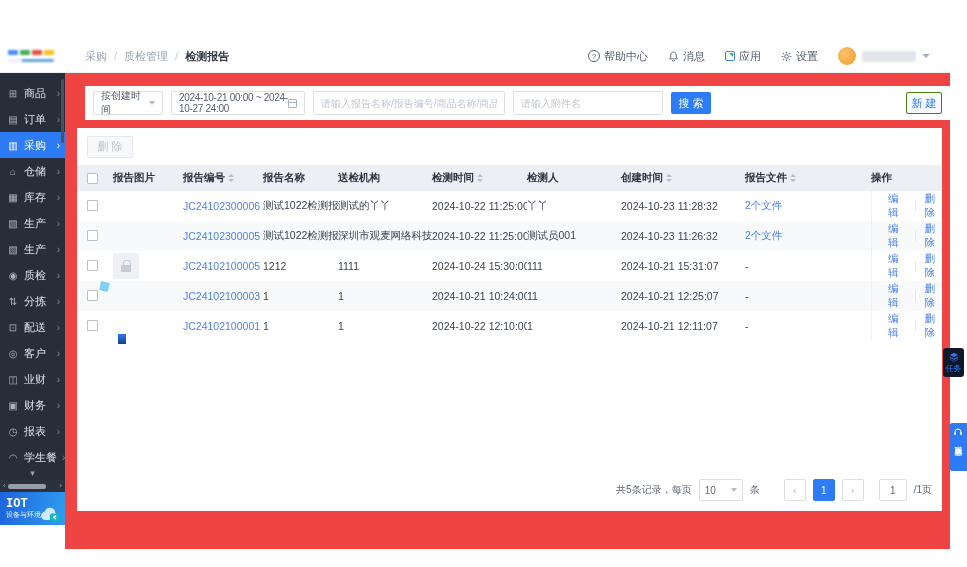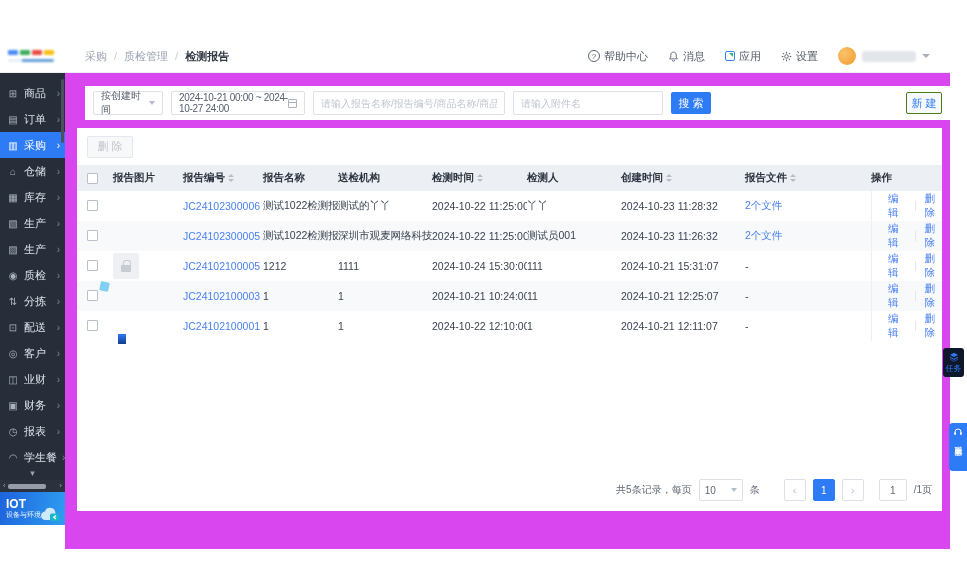--- a/index.html
+++ b/index.html
@@ -40,26 +40,26 @@
   .menu-item.active .mi-icon { color:#fff; }
   .menu-item.active .mi-arrow::after { color:#fff; }
   .v-thumb { position:absolute; right:1px; top:6px; width:3px; height:64px; background:#4a5260; border-radius:2px; }
   .menu-chevron { height:11px; text-align:center; color:#9aa2ae; font-size:9px; line-height:9px; cursor:pointer; }
   .menu-chevron::after { content:"▾"; }
   .h-scroll { height:12px; display:flex; align-items:center; gap:2px; padding:0 3px; background:#2b323d; }
   .h-arrow { color:#9aa2ae; font-size:8px; line-height:8px; cursor:pointer; }
   .h-track { flex:1; height:5px; display:flex; }
   .h-thumbbar { width:78%; height:5px; background:#979ea9; border-radius:2px; cursor:pointer; }
   .iot-banner { height:33px; background:linear-gradient(100deg,#1d63dd,#2f9df0); display:flex; flex-direction:column; justify-content:center; padding:0 6px; color:#fff; position:relative; cursor:pointer; }
-  .iot-title { font-weight:bold; font-size:12px; line-height:12px; }
+  .iot-title { font-weight:bold; font-size:12px; line-height:12px;font-family:Liberation Mono, monospace; }
   .iot-sub { font-size:7px; line-height:9px; opacity:.95; }
   .iot-cloud { position:absolute; right:2px; bottom:2px; }
 
   
-  .content { position:absolute; left:65px; top:73px; width:885px; height:476px; background:#d946ef; }
+  .content { position:absolute; left:65px; top:73px; width:885px; height:476px; background:#ef4444; }
 
   .filter-card { position:absolute; left:20px; top:13px; width:865px; height:34px; background:#fff;
     display:flex; align-items:center; gap:8px; padding:0 8px; }
   .ctl { height:24px; border:1px solid #dcdfe6; border-radius:2px; background:#fff; font-size:10px; color:#555e6b;
     display:flex; align-items:center; padding:0 7px; }
   .sel-caret { width:0; height:0; border-left:3.5px solid transparent; border-right:3.5px solid transparent; border-top:4px solid #b6bdc9; margin-left:5px; }
   .select-time { width:70px; justify-content:space-between; cursor:pointer; }
   .date-range { width:134px; justify-content:space-between; letter-spacing:-.3px; cursor:pointer; }
   .mini-cal { width:9px; height:9px; border:1px solid #aab2bf; border-radius:1px; position:relative; flex:none; }
   .mini-cal::before { content:""; position:absolute; top:2px; left:0; right:0; height:1px; background:#aab2bf; }

